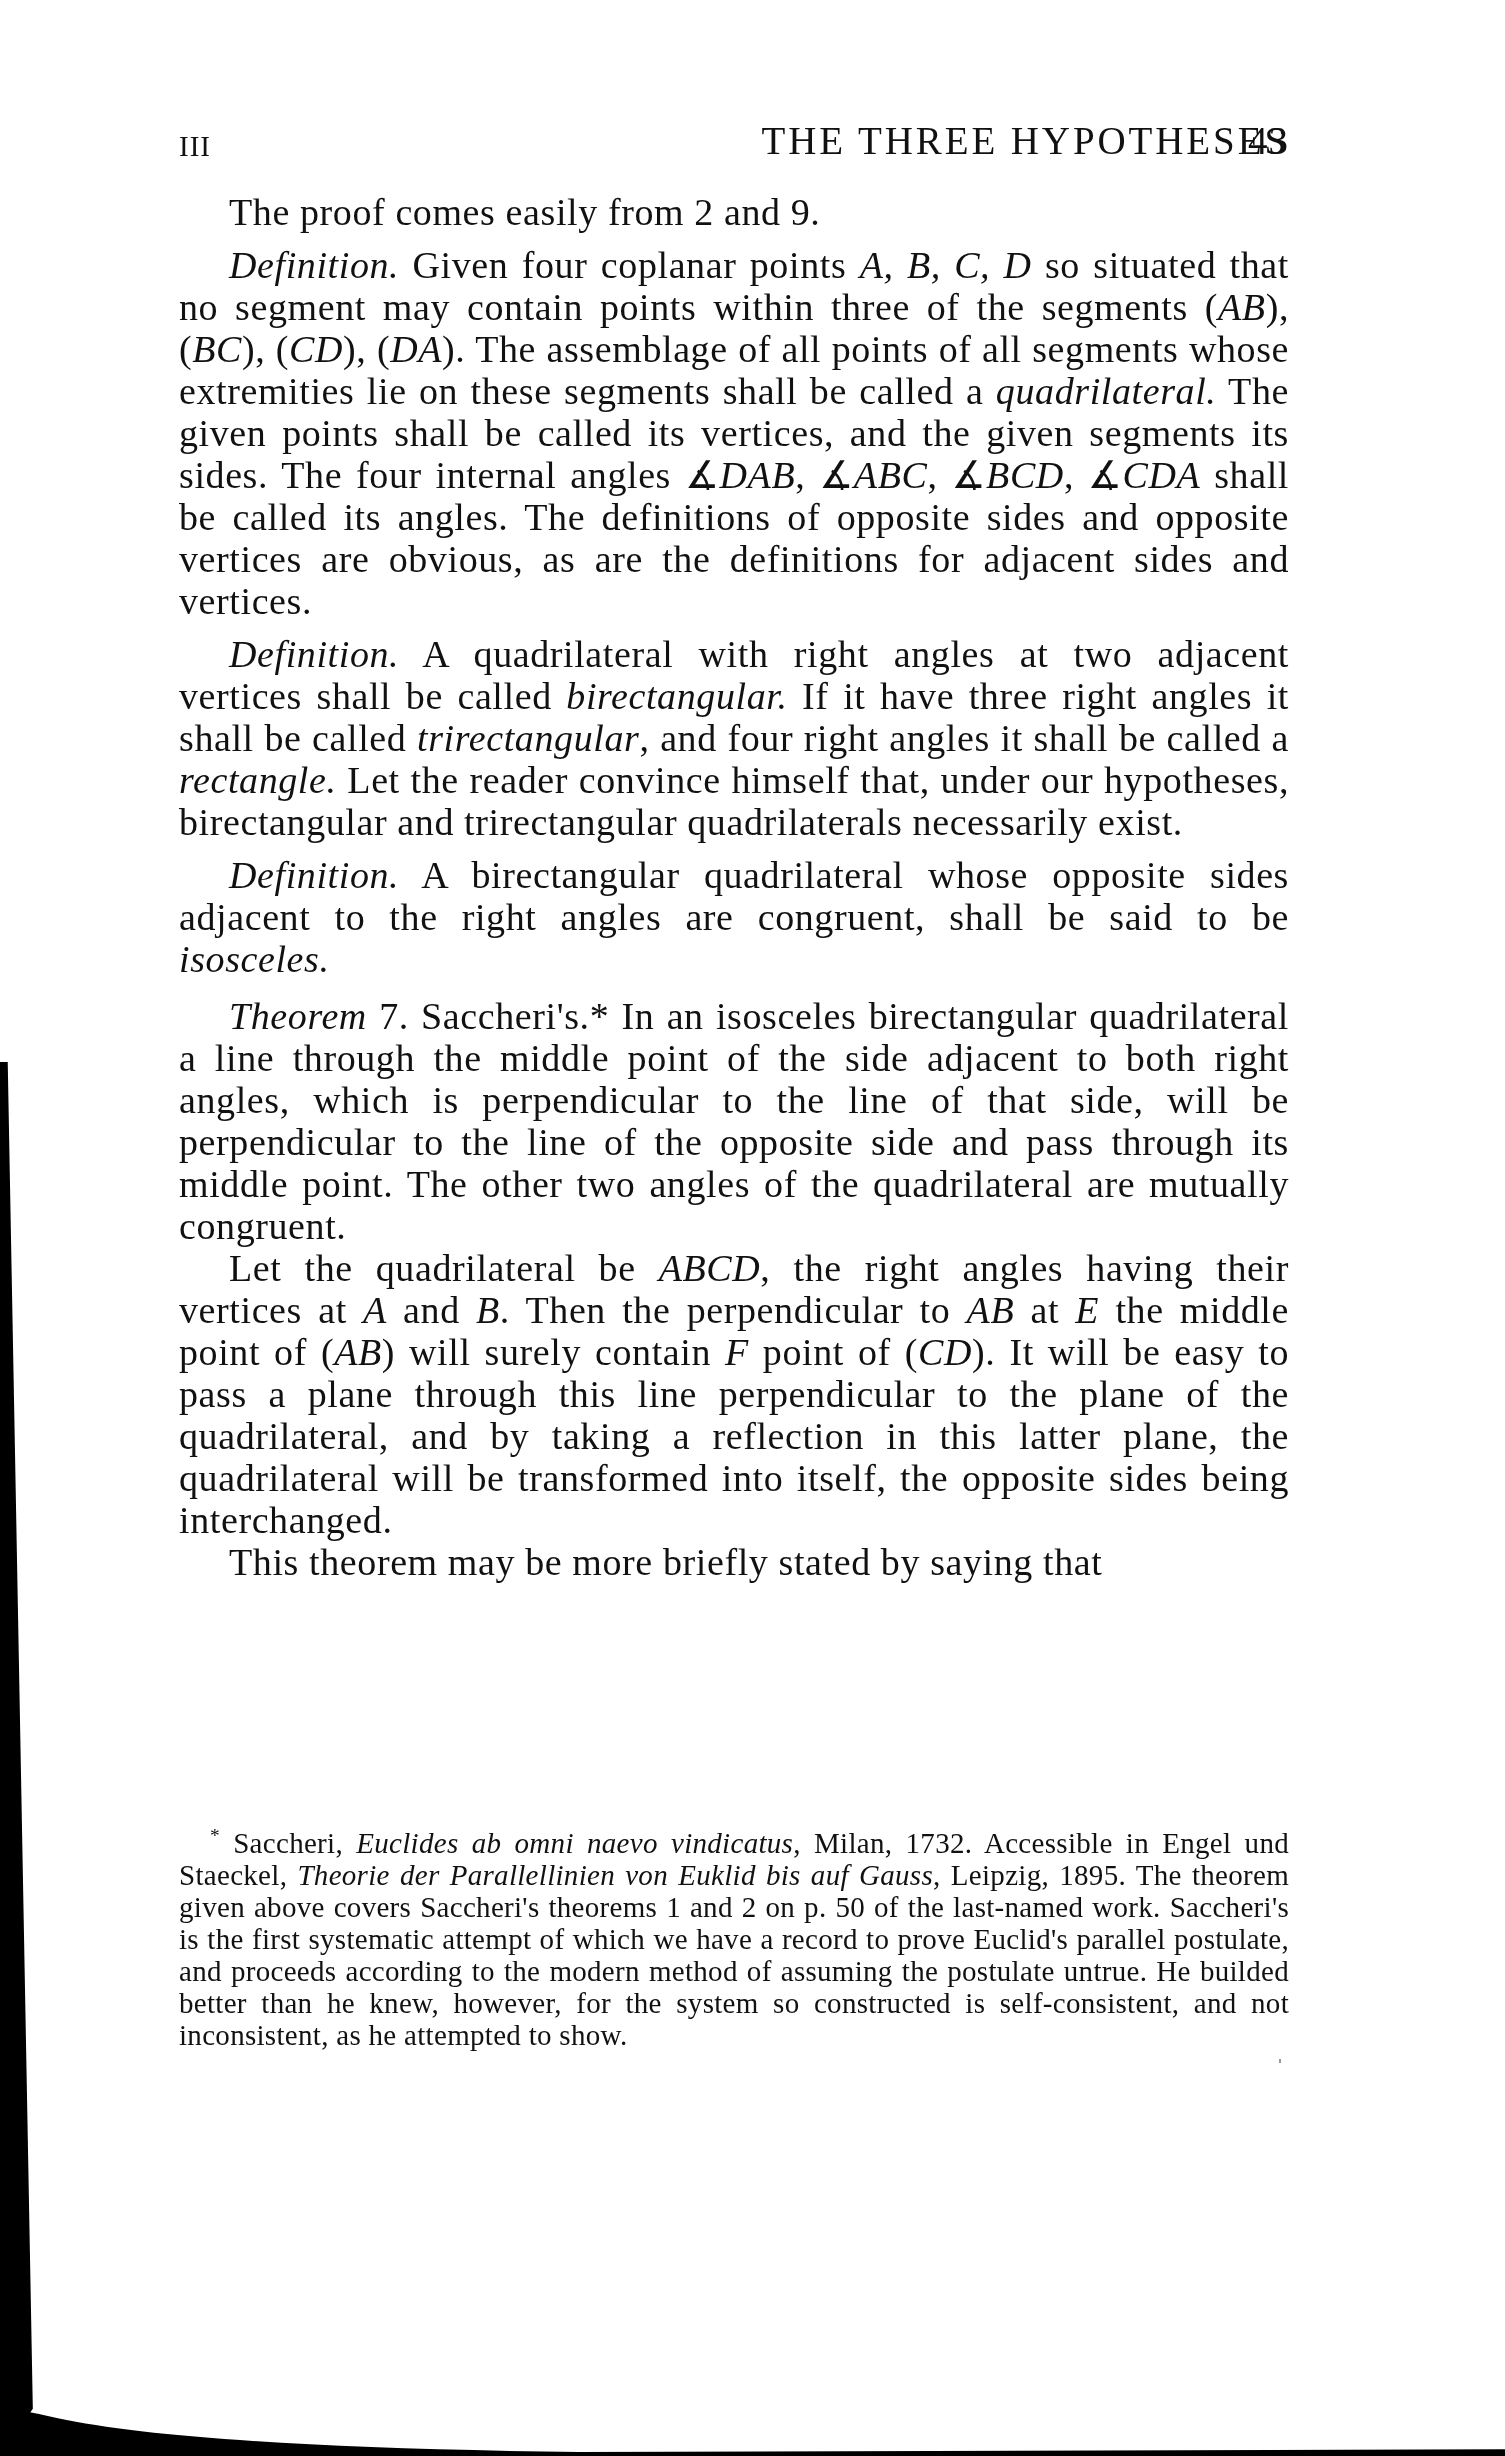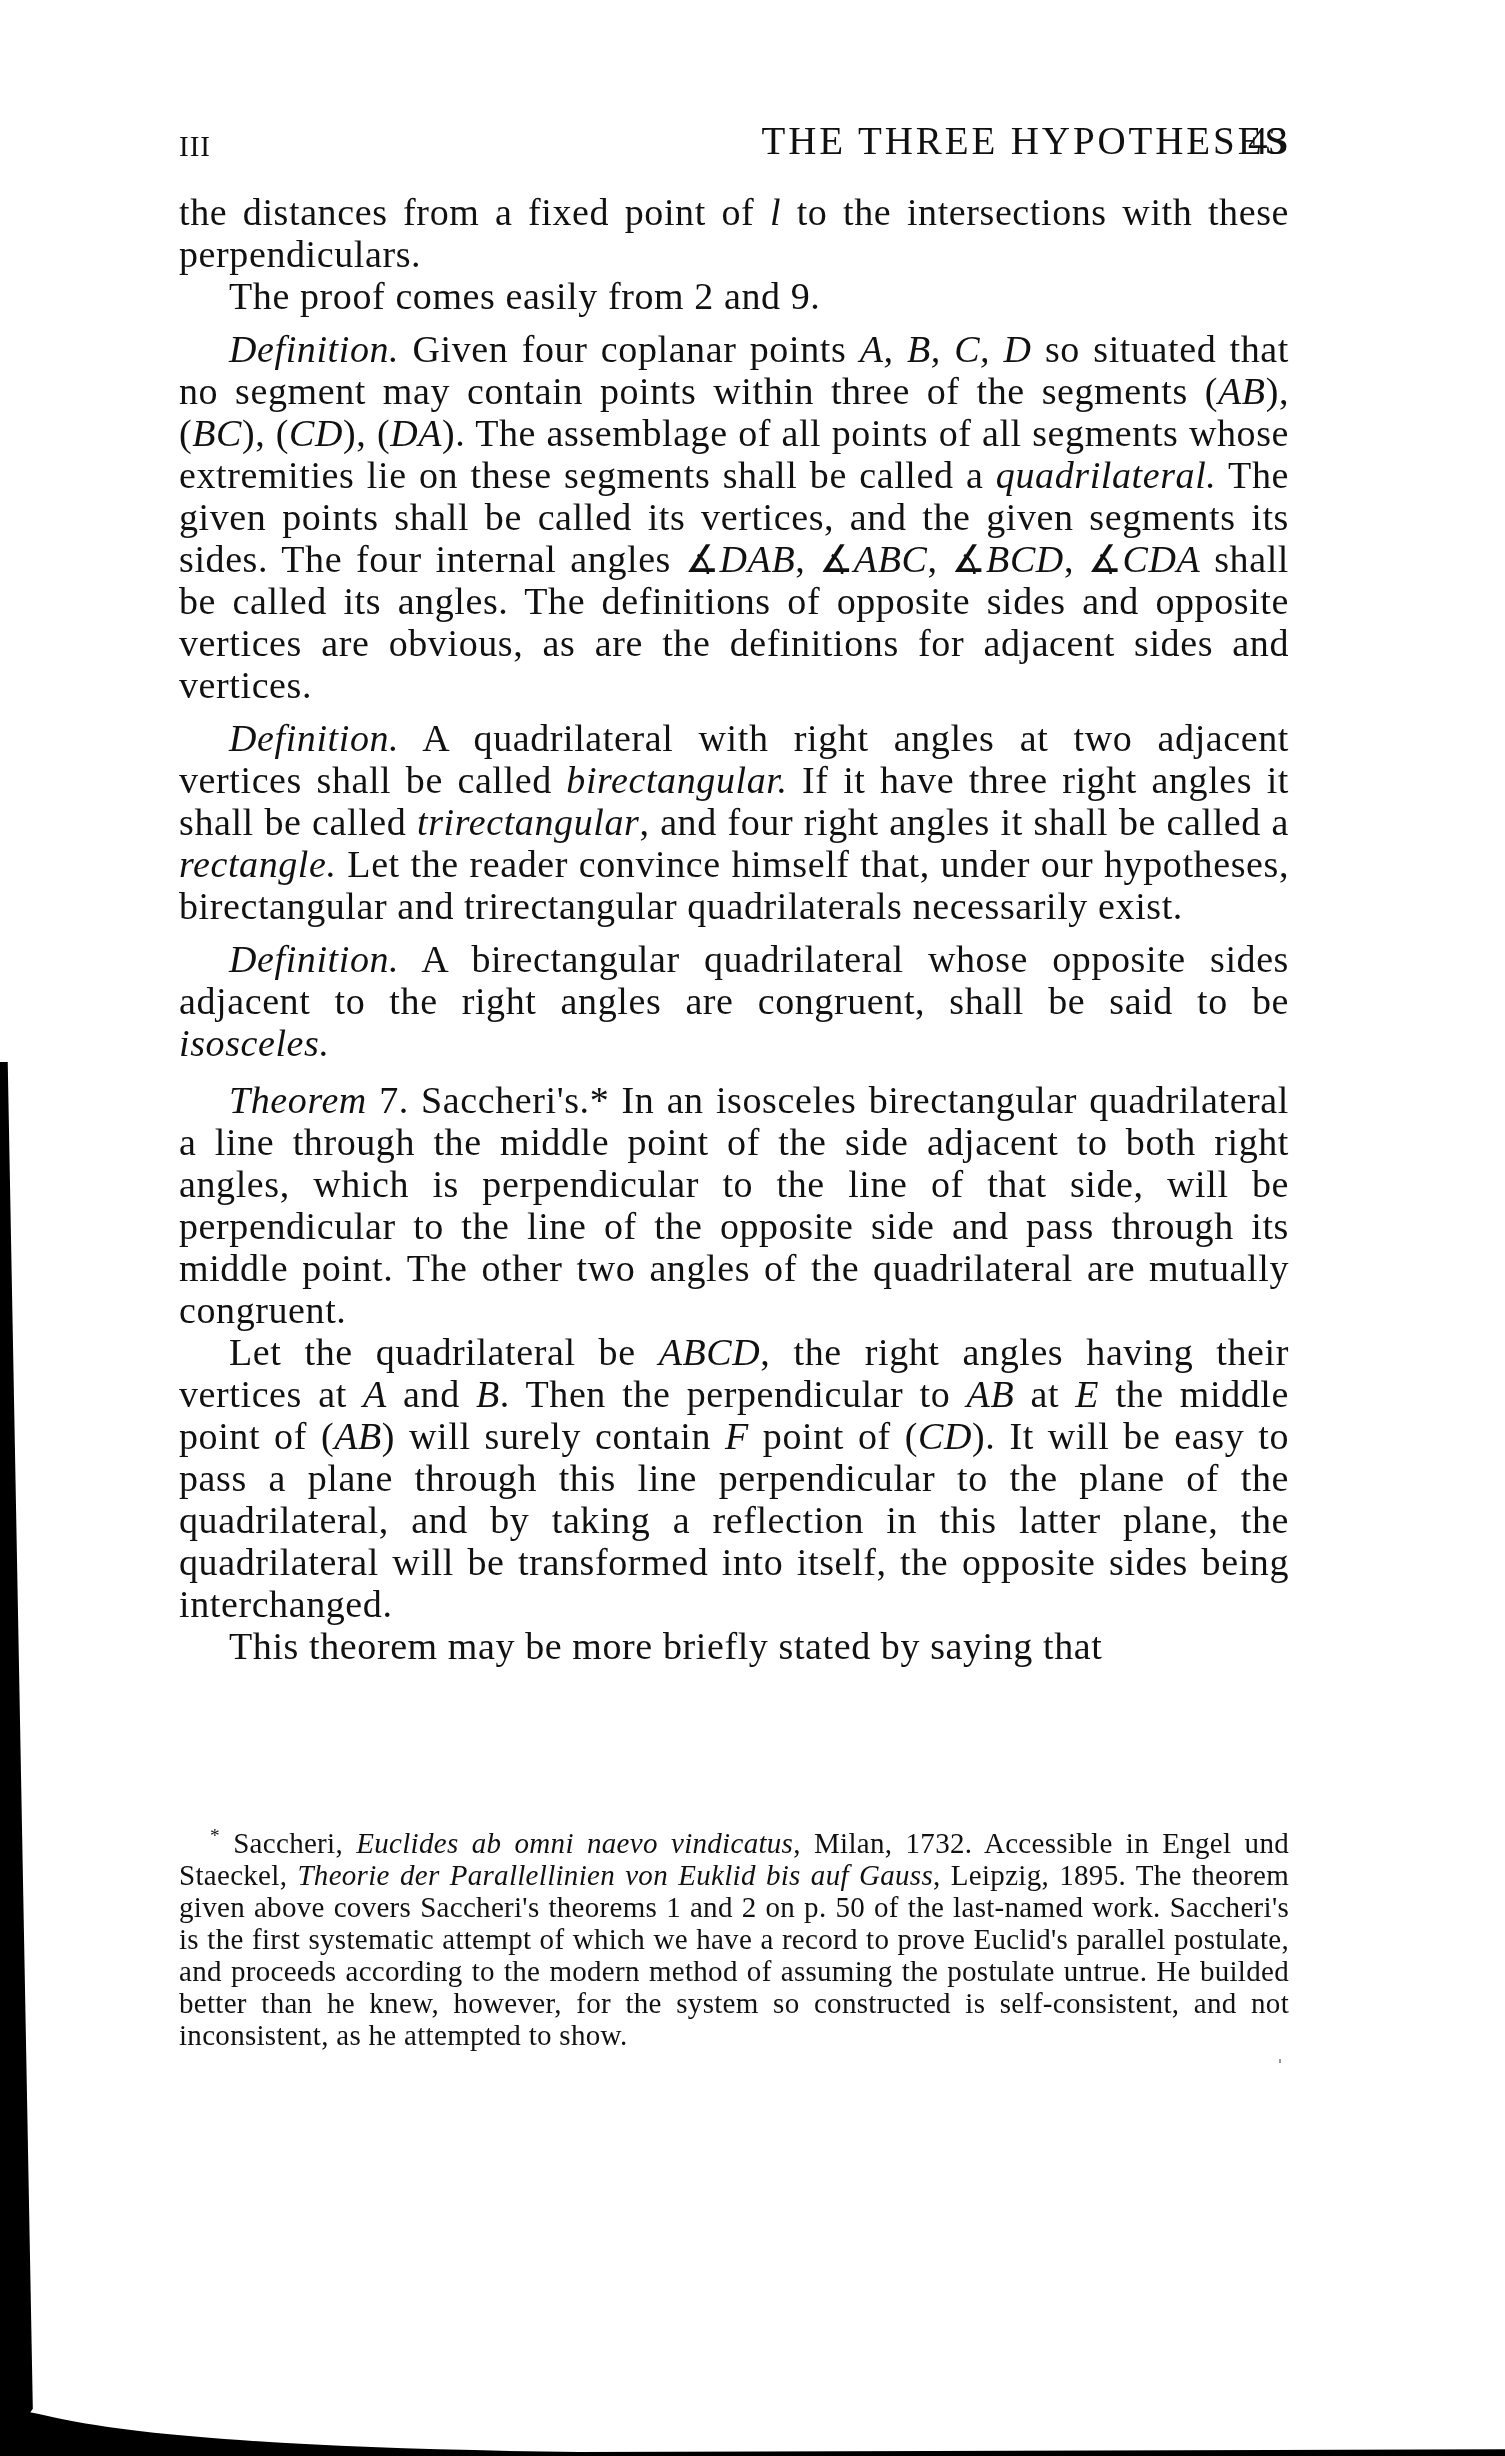--- a/index.html
+++ b/index.html
@@ -46,21 +46,20 @@
 
 <div class="page">
 
   <div class="header">
     <span class="chap">III</span>
     <span class="title">THE THREE HYPOTHESES</span>
     <span class="num">43</span>
   </div>
 
   <div class="body">
-    <p><span>the distances from a fixed point of </span><em>l</em><span> to the intersections with these perpendiculars.</span></p>
 
     <p class="indent">The proof comes easily from 2 and 9.</p>
 
     <p class="indent gap"><em>Definition.</em><span> Given four coplanar points </span><em>A, B, C, D</em><span> so situated that no segment may contain points within three of the segments (</span><em>AB</em><span>), (</span><em>BC</em><span>), (</span><em>CD</em><span>), (</span><em>DA</em><span>). The assemblage of all points of all segments whose extremities lie on these segments shall be called a </span><em>quadrilateral.</em><span> The given points shall be called its vertices, and the given segments its sides. The four internal angles </span><span>∡</span><em>DAB</em><span>, </span><span>∡</span><em>ABC</em><span>, </span><span>∡</span><em>BCD</em><span>, </span><span>∡</span><em>CDA</em><span> shall be called its angles. The definitions of opposite sides and opposite vertices are obvious, as are the definitions for adjacent sides and vertices.</span></p>
 
     <p class="indent gap"><em>Definition.</em><span> A quadrilateral with right angles at two adjacent vertices shall be called </span><em>birectangular.</em><span> If it have three right angles it shall be called </span><em>trirectangular</em><span>, and four right angles it shall be called a </span><em>rectangle.</em><span> Let the reader convince himself that, under our hypotheses, birectangular and trirectangular quadrilaterals necessarily exist.</span></p>
 
     <p class="indent gap"><em>Definition.</em><span> A birectangular quadrilateral whose opposite sides adjacent to the right angles are congruent, shall be said to be </span><em>isosceles.</em></p>
 
     <p class="indent gap2"><em>Theorem</em><span> 7.</span><span> Saccheri's.* In an isosceles birectangular quadrilateral a line through the middle point of the side adjacent to both right angles, which is perpendicular to the line of that side, will be perpendicular to the line of the opposite side and pass through its middle point. The other two angles of the quadrilateral are mutually congruent.</span></p>

